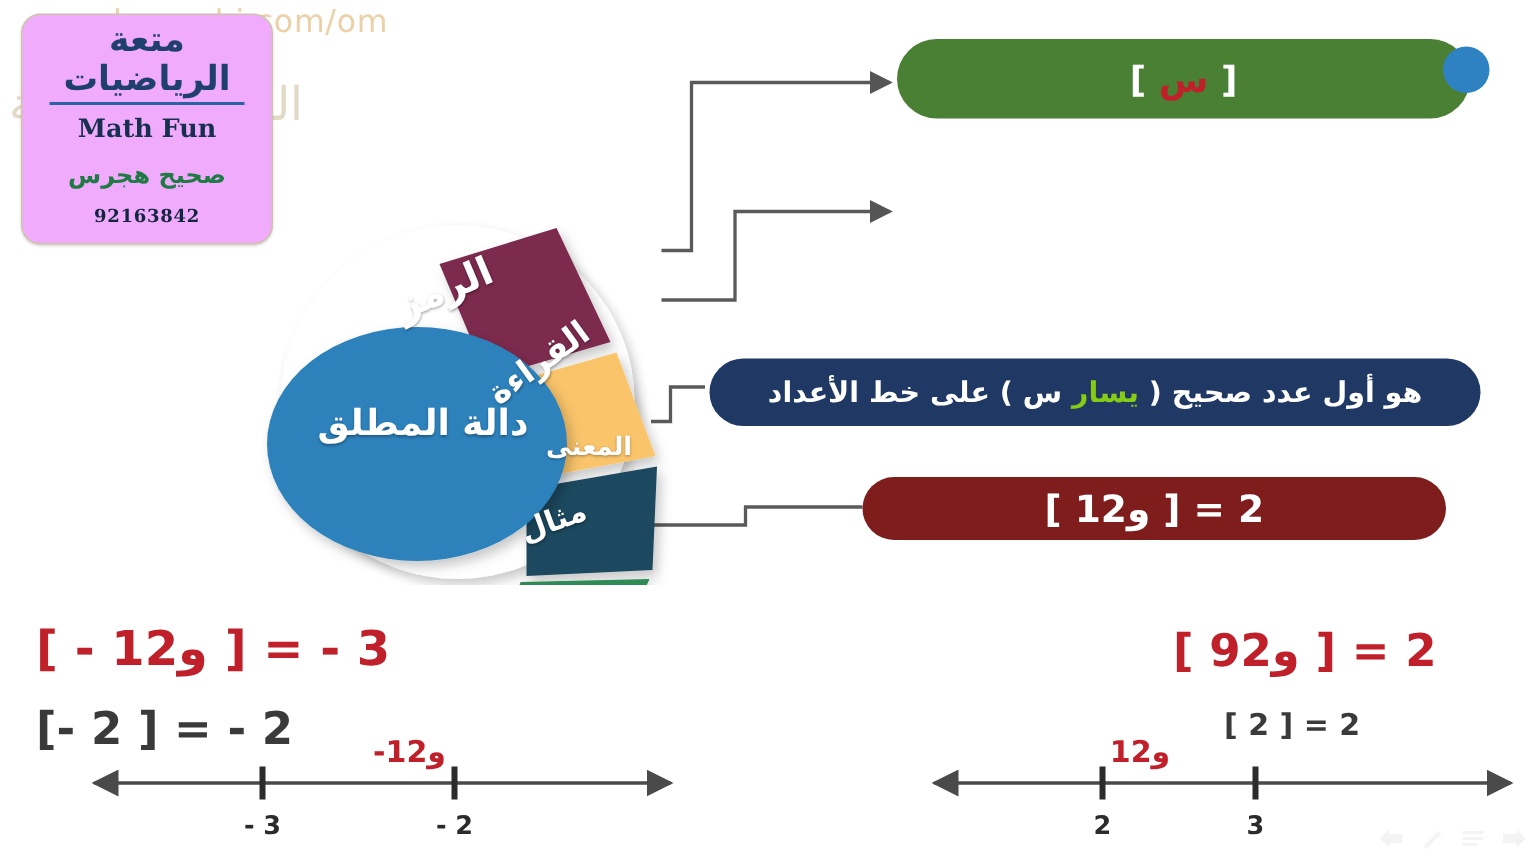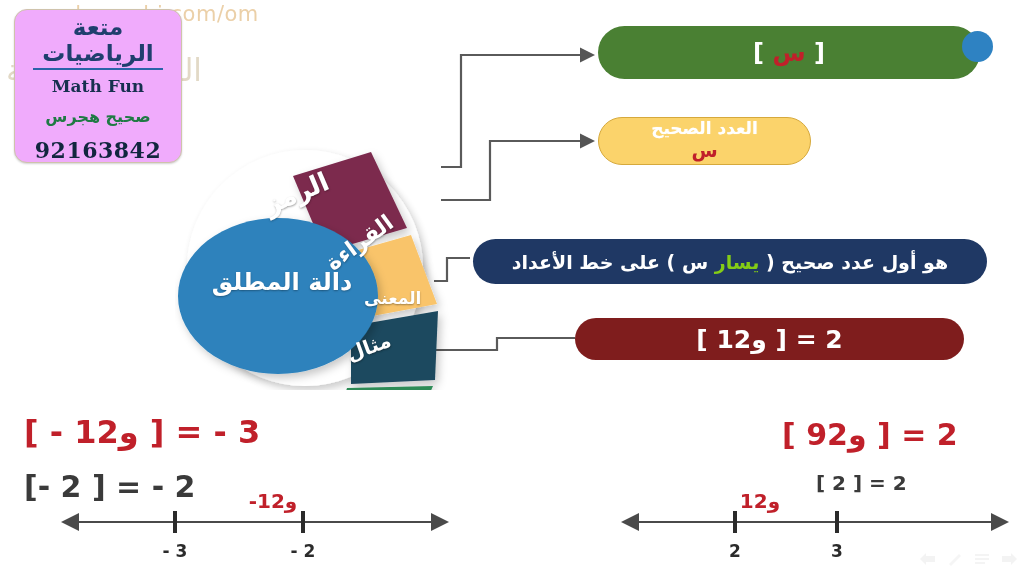--- a/index.html
+++ b/index.html
@@ -41,21 +41,21 @@
     text-align:center;overflow:hidden;
   }
   .logo-ar{
     margin-top:4px;font-size:23px;color:#1f3f6e;font-weight:700;
     direction:rtl;line-height:1.15;
   }
   .logo-rule{height:2px;background:#2a63a8;margin:1px 18px 0 18px;}
   .logo-en{margin-top:6px;font-size:17px;color:#17304f;font-weight:700;
     font-family:"DejaVu Serif","Liberation Serif",serif;}
   .logo-name{margin-top:11px;font-size:16px;color:#1f7a44;font-weight:700;direction:rtl;}
-  .logo-phone{margin-top:11px;font-size:22px;color:#12263f;font-weight:700;
+  .logo-phone{margin-top:11px;font-size:12px;color:#12263f;font-weight:700;
     font-family:"DejaVu Serif","Liberation Serif",serif;letter-spacing:.5px;}
 
   
   #connectors{position:absolute;left:0;top:0;width:1024px;height:575px;pointer-events:none;}
 
   
   #wheel{position:absolute;left:175px;top:140px;width:290px;height:250px;}
   .wedge-label{
     position:absolute;color:#ffffff;font-weight:700;direction:rtl;
     text-shadow:0 1px 2px rgba(0,0,0,.35);white-space:nowrap;
@@ -208,24 +208,20 @@
     <div class="wedge-label lbl-mana">المعنى</div>
     <div class="wedge-label lbl-mithal">مثال</div>
     <div class="center-label">دالة المطلق</div>
   </div>
 
   <div class="pill" id="pill-symbol">
     <span class="txt"><span>[</span><span>&nbsp;</span><span class="red">س</span><span>&nbsp;</span><span>]</span></span>
   </div>
   <div id="bullet-dot"></div>
 
-  <div class="pill" id="pill-read">
-    <div class="line1">العدد الصحيح</div>
-    <div class="line2">س</div>
-  </div>
 
   <div class="pill" id="pill-meaning">
     <span class="txt"><span>هو أول عدد صحيح (</span><span>&nbsp;</span><span class="red">يسار</span><span>&nbsp;</span><span>س ) على خط الأعداد</span></span>
   </div>
 
   <div class="pill" id="pill-example">
     <span class="txt">[ 1و2 ] = 2</span>
   </div>
 
   <div class="eq" id="eq-l1">[ - 1و2 ] = - 3</div>

